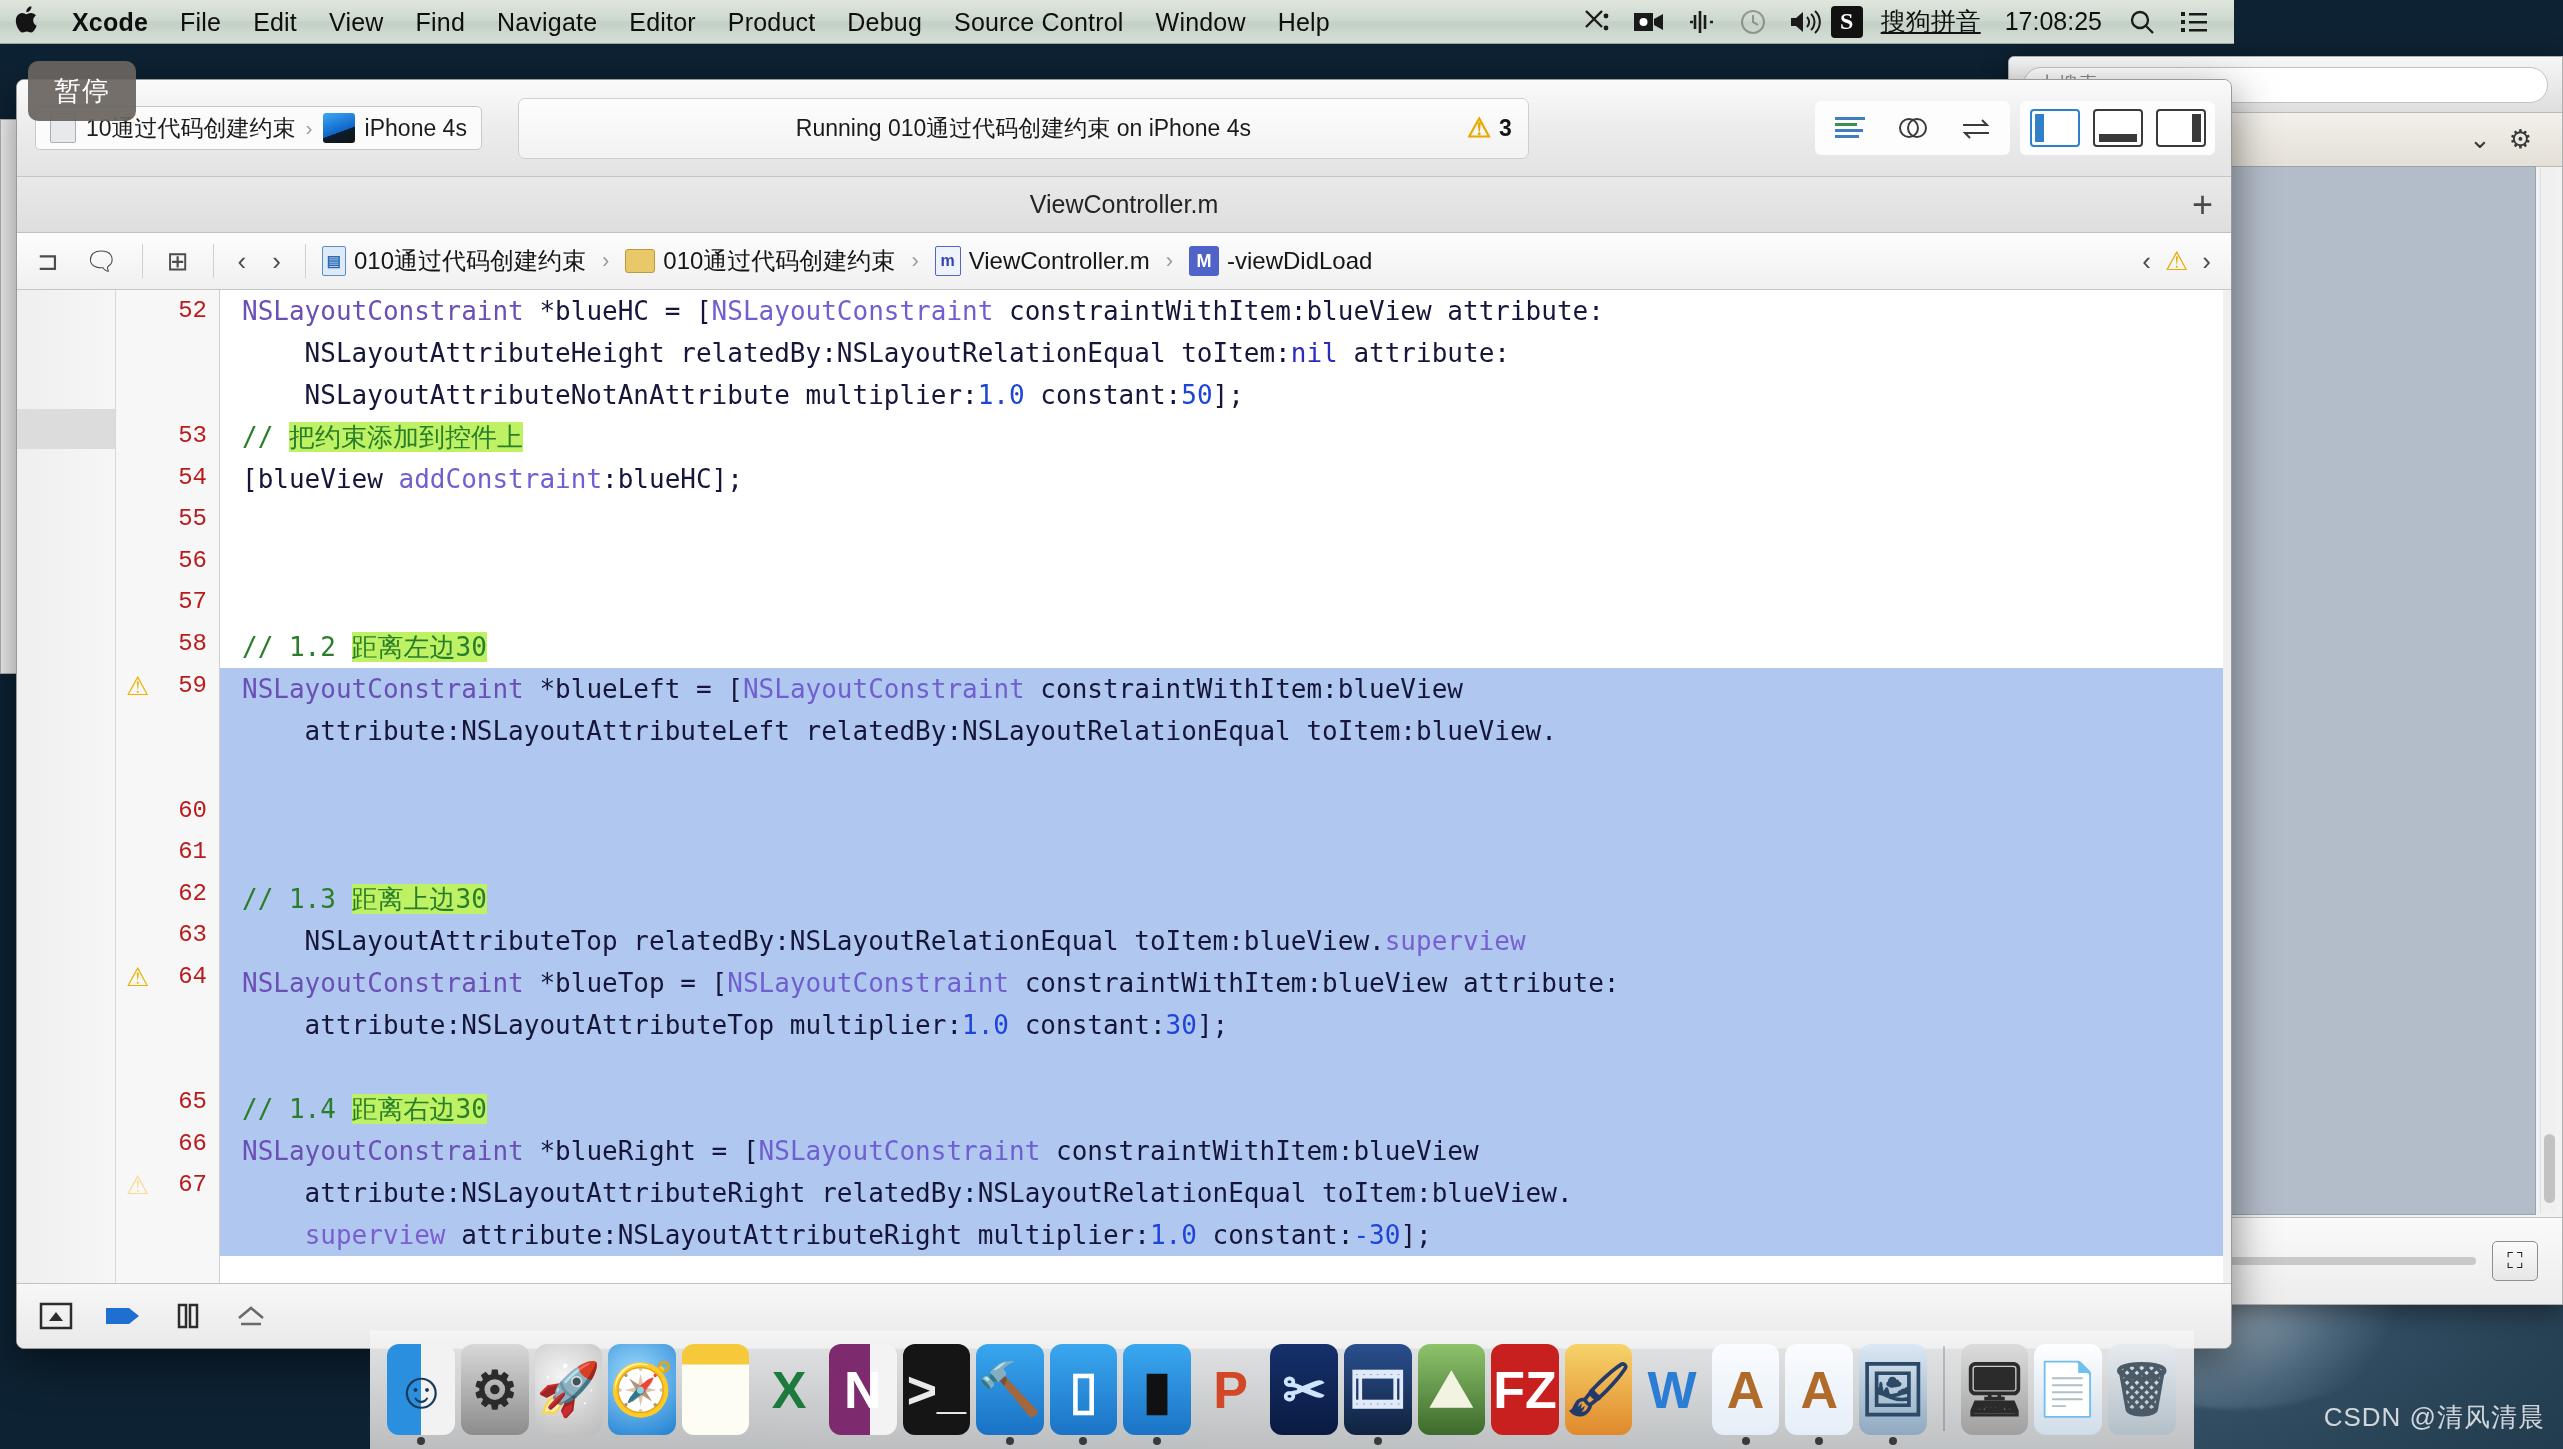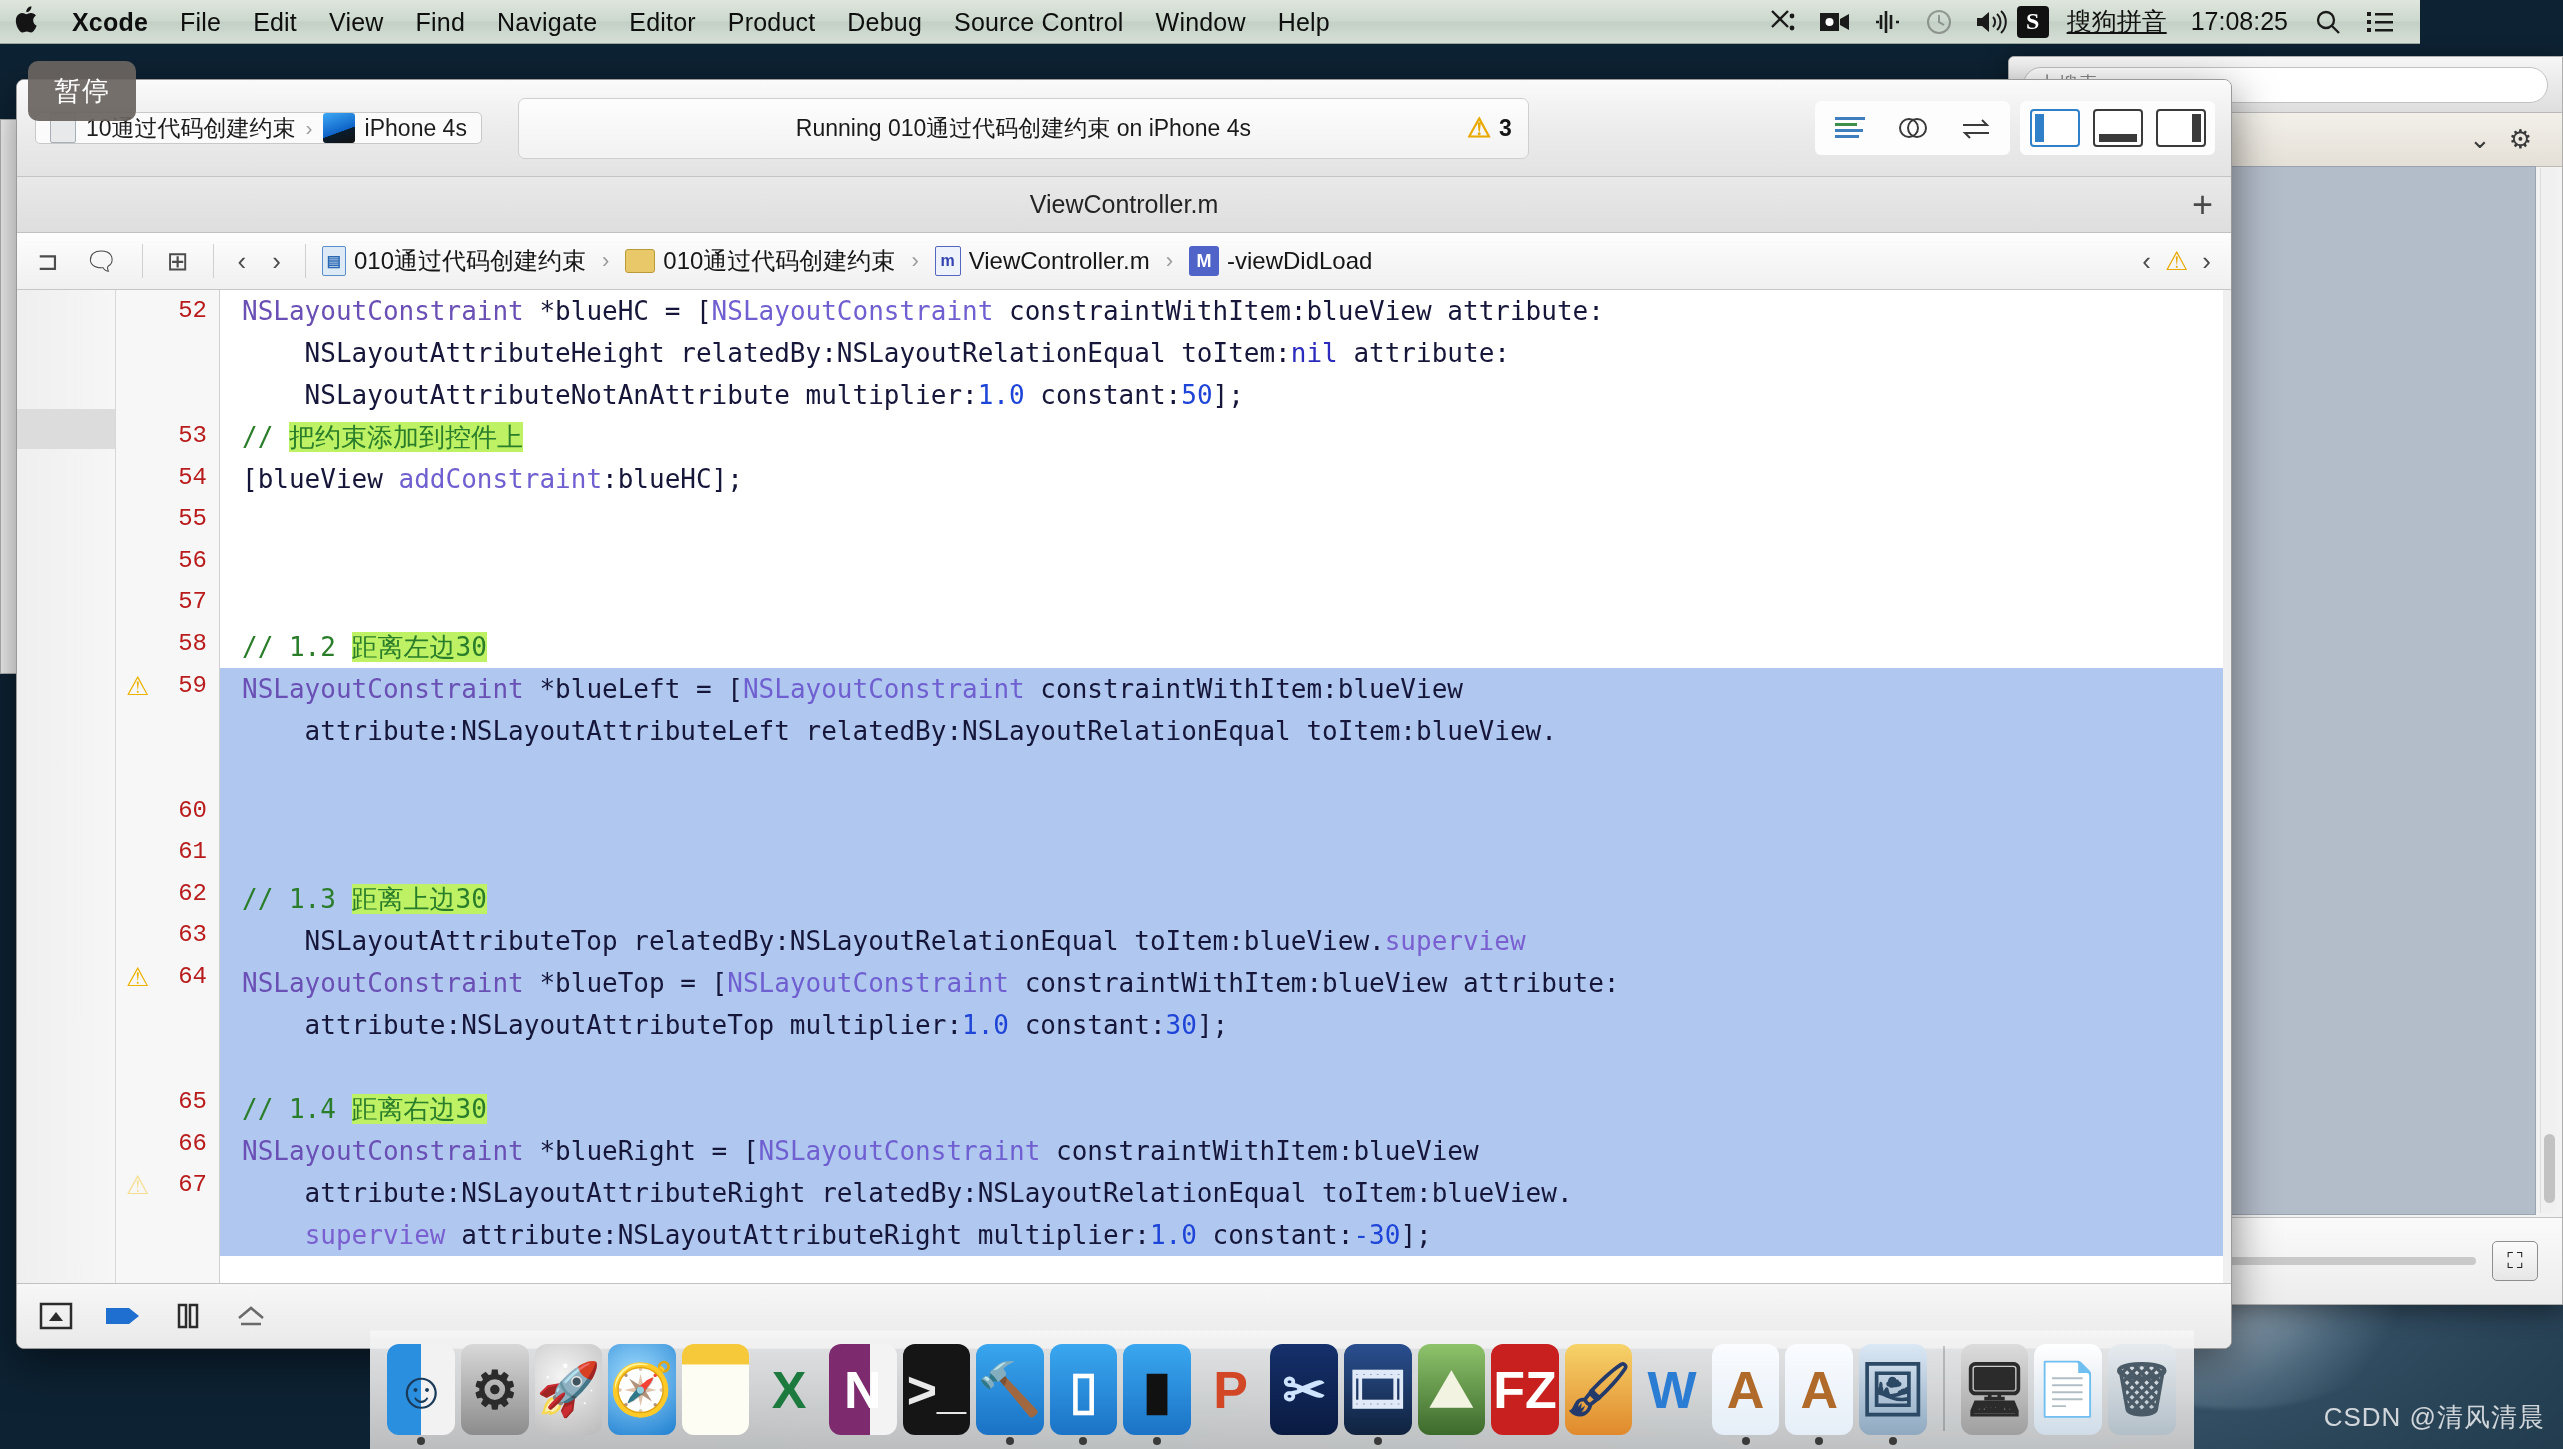--- a/index.html
+++ b/index.html
@@ -20,21 +20,21 @@
   }
   .wall-highlight {
     position: absolute; right: 119px; bottom: 40px;
     width: 416px; height: 297px; border-radius: 50%;
     background: radial-gradient(circle at 40% 40%, rgba(230,238,245,.85), rgba(150,175,195,.25) 55%, rgba(0,0,0,0) 72%);
     filter: blur(2px);
   }
 
   
   .menubar {
-    position: absolute; top: 0; left: 0; width: 2420px; height: 44px;
+    position: absolute; top: 0; left: 0; width: 2234px; height: 44px;
     background: linear-gradient(180deg, #dfe6dd 0%, #ccd8cd 48%, #c3d0c5 52%, #d6dfd6 100%);
     display: flex; align-items: center;
     border-bottom: 1px solid #9aa79c;
     z-index: 60;
   }
   .menu-apple {
     width: 56px; display: flex; align-items: center; justify-content: center;
     font-size: 30px; line-height: 1; color: #1b1b1b; padding-bottom: 4px;
   }
   .menu-item {
@@ -138,21 +138,21 @@
     overflow: hidden; z-index: 20;
     display: flex; flex-direction: column;
   }
   .xc-toolbar {
     height: 97px; background: linear-gradient(180deg, #fafafa 0%, #ebebeb 55%, #e3e3e3 100%);
     border-bottom: 1px solid #c4c4c4; display: flex; align-items: center; padding: 0 10px;
     position: relative;
   }
   .xc-runstop { width: 85px; display: flex; align-items: center; gap: 4px; }
   .scheme-box {
-    height: 32px; background: #fbfbfb; border: 1px solid #c8c8c8; border-radius: 5px;
+    height: 44px; background: #fbfbfb; border: 1px solid #c8c8c8; border-radius: 5px;
     display: flex; align-items: center; padding: 0 14px; gap: 10px; margin-left: -77px;
     font-size: 23px; color: #1d1d1d; white-space: nowrap;
   }
   .scheme-sep { color: #9a9a9a; font-size: 21px; }
   .dev-icon {
     width: 32px; height: 30px; border-radius: 3px;
     background: linear-gradient(160deg,#3ea9f5,#0e63c7 60%, #0a1d2e 61%, #121212);
   }
   .proj-icon {
     width: 26px; height: 30px; background: #e7e9eb; border: 1px solid #a7b0b8; border-radius: 2px;

